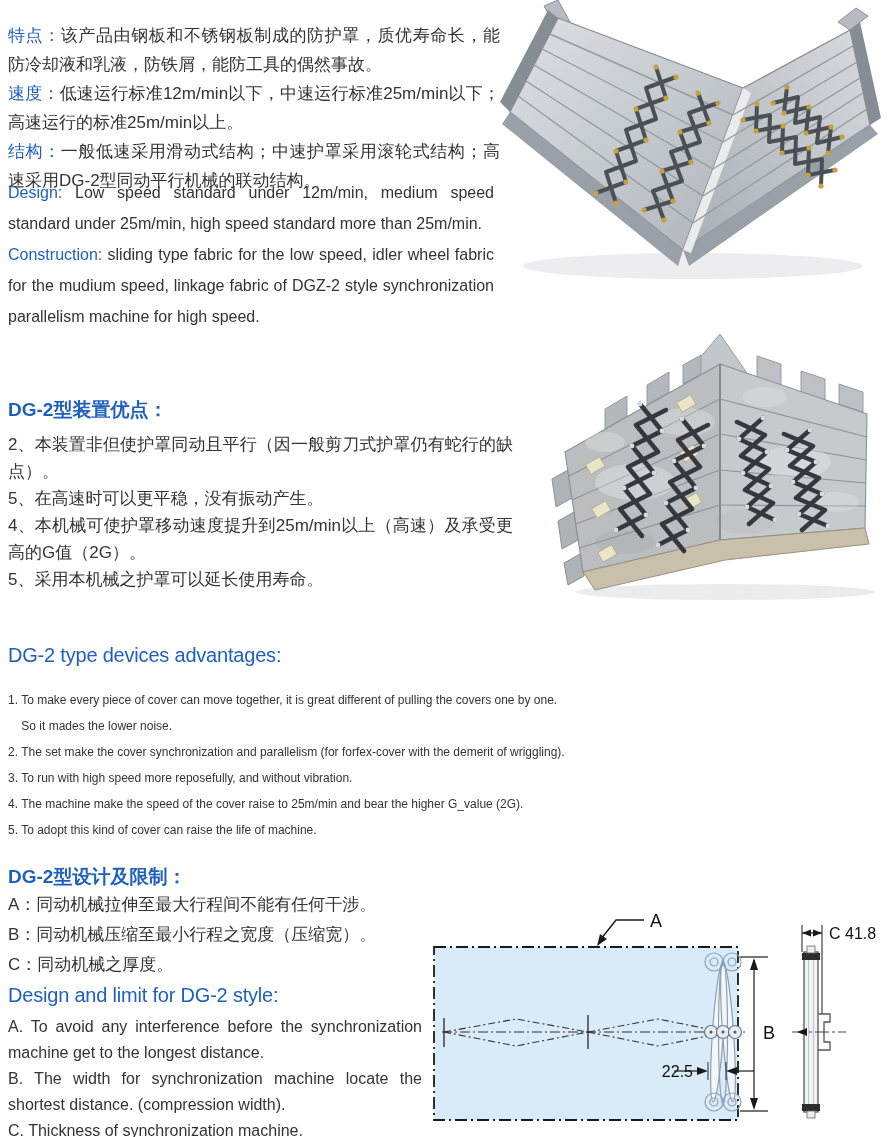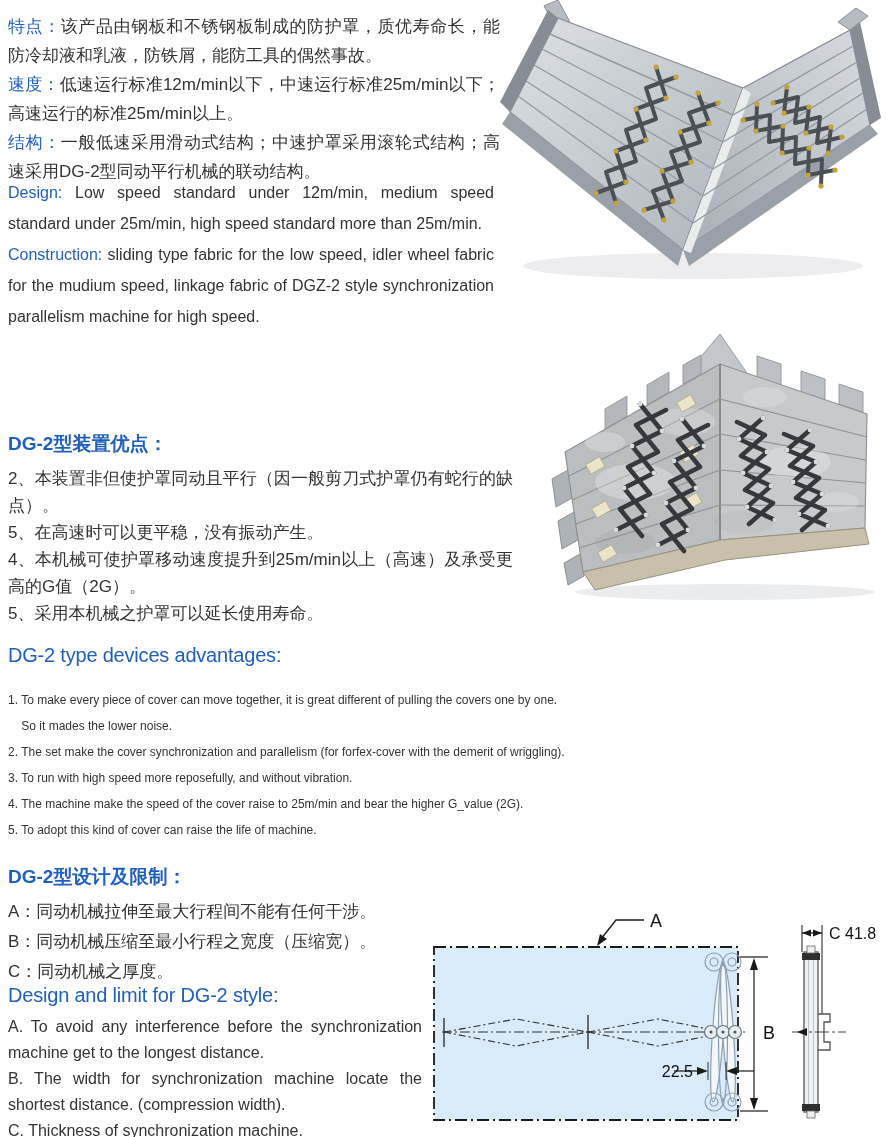--- a/index.html
+++ b/index.html
@@ -6,32 +6,32 @@
   html,body { background:#ffffff; }
   .page {
     position:relative; width:890px; height:1137px; background:#fff; overflow:hidden;
     font-family:"Liberation Sans","DejaVu Sans",sans-serif;
     color:var(--body-text,#333);
   }
   .abs { position:absolute; }
   .lbl { color:var(--heading-blue,#1f5fbe); }
   h2.cnh { color:var(--heading-blue,#1f5fbe); font-size:19px; font-weight:bold; }
   h2.enh { color:var(--heading-blue,#1f5fbe); font-size:20px; font-weight:normal; letter-spacing:-0.2px; }
-  .intro-cn { left:8px; top:12px; width:492px; }
+  .intro-cn { left:8px; top:21px; width:492px; }
   .intro-cn p { font-size:17px; line-height:29px; text-align:justify; }
   .intro-en { left:8px; top:177px; width:486px; }
   .intro-en p { font-size:16px; line-height:31px; text-align:justify; }
   .adv-cn { left:8px; top:397px; width:505px; }
-  .adv-cn h2 { margin-bottom:8px;margin-top:34px; }
+  .adv-cn h2 { margin-bottom:8px; }
   .adv-cn p { font-size:17px; line-height:27px; text-align:justify; }
   .adv-en { left:8px; top:644px; width:882px; }
   .adv-en h2 { margin-bottom:20px; }
   .adv-en p { font-size:12px; line-height:26px; white-space:pre-line; }
   .design-cn { left:8px; top:864px; width:478px; }
-  .design-cn h2 { margin-bottom:7px; }
+  .design-cn h2 { }
   .design-cn p { font-size:17px; line-height:30px; }
   .design-en { left:8px; top:984px; width:414px; }
   .design-en h2 { margin-bottom:7px; }
   .design-en p { font-size:16px; line-height:26px; text-align:justify; }
   .photo1 { left:498px; top:0px; }
   .photo2 { left:535px; top:302px; }
   .diagram { left:430px; top:890px; }
   svg text { font-family:"Liberation Sans","DejaVu Sans",sans-serif; fill:#111; }
   text.dt  { font-size:18px; }
   text.dt2 { font-size:16px; }

